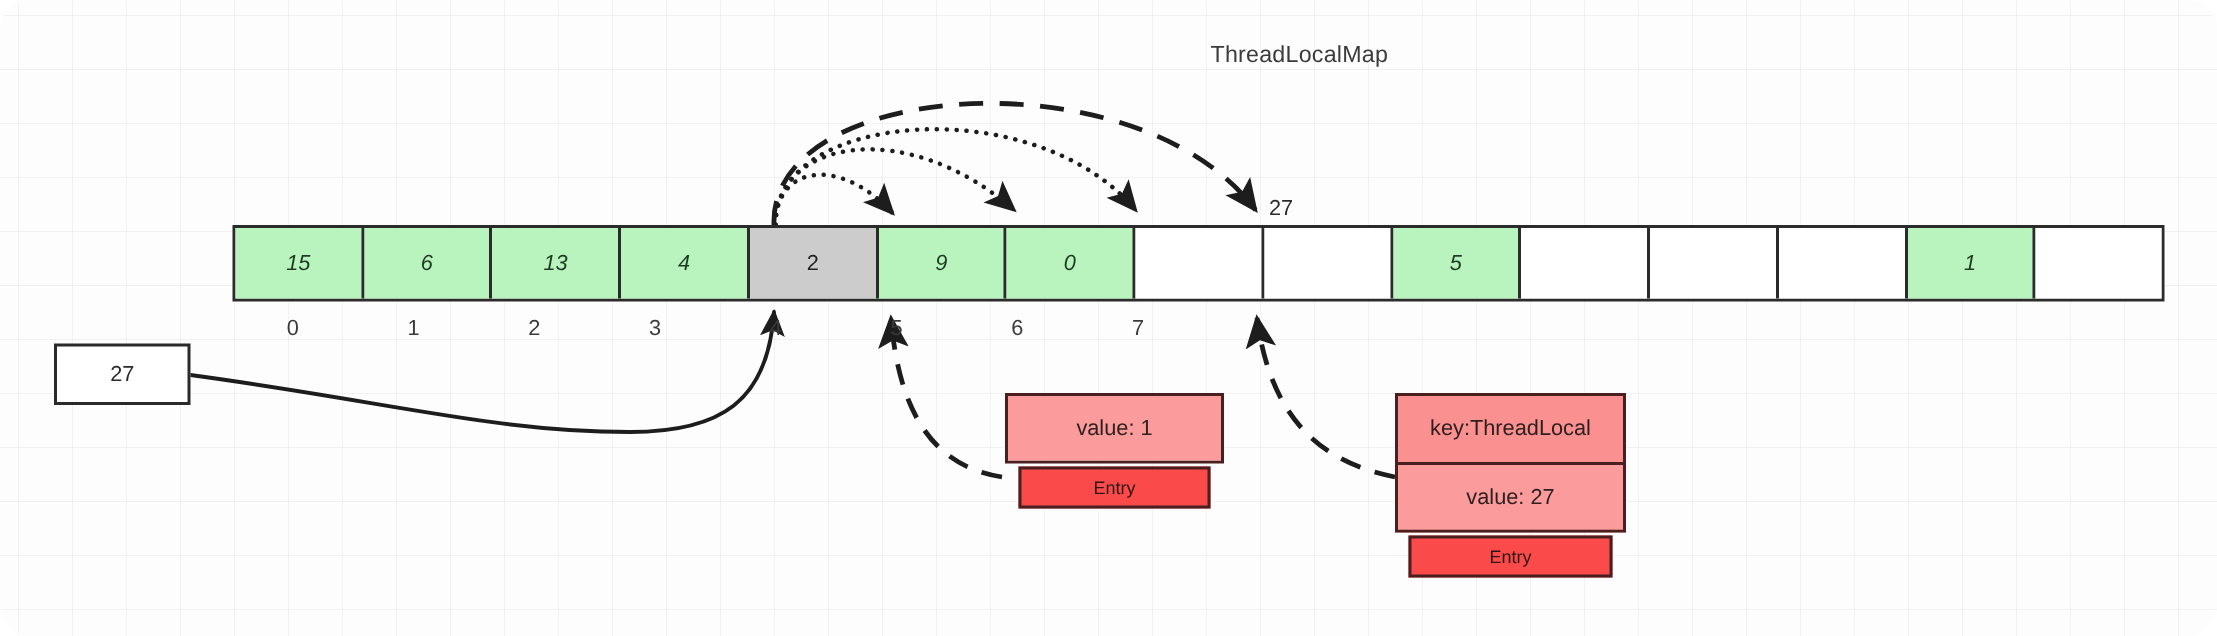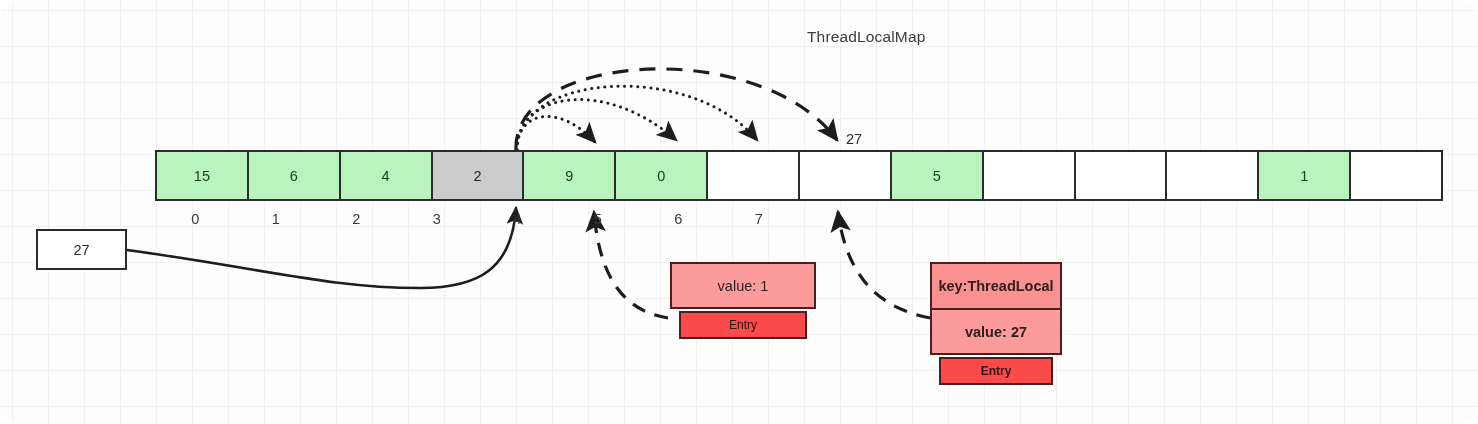--- a/index.html
+++ b/index.html
@@ -60,21 +60,21 @@
     display: flex;
     align-items: center;
     justify-content: center;
     font-size: 14.5px;
     box-sizing: border-box;
     border-right: 2.2px solid #2b2b2b;
     background: #ffffff;
     color: #1d3b22;
   }
   .array-cell:last-child { border-right: none; }
-  .array-cell.filled { background: #b9f3bd; }
+  .array-cell.filled { background: #b9f3bd; font-style: italic; }
   .array-cell.stale  { background: #cccccc; color: #222222; }
   .array-cell.empty  { background: #ffffff; }
   
   .index-label {
     position: absolute;
     top: 211px;
     width: 80.5px;
     text-align: center;
     font-size: 14.5px;
     color: #3a3a3a;
@@ -173,20 +173,23 @@
   <div class="arrow-label" style="left:846px; top:131px;">27</div>
 
   <div id="hash-array">
     <div class="array-cell filled">
         <span>15</span>
       </div>
     <div class="array-cell filled">
         <span>6</span>
       </div>
     <div class="array-cell filled">
+        <span>13</span>
+      </div>
+    <div class="array-cell filled">
         <span>4</span>
       </div>
     <div class="array-cell stale">
         <span>2</span>
       </div>
     <div class="array-cell filled">
         <span>9</span>
       </div>
     <div class="array-cell filled">
         <span>0</span>
@@ -230,21 +233,21 @@
     <span>27</span>
   </div>
 
   <div class="entry-group" style="left:670px; top:262px; width:146px;">
     <div class="entry-kv">
       <div class="entry-row value">value: 1</div>
     </div>
     <div class="entry-tab" style="margin-left:9px; margin-right:9px; margin-top:2px;">Entry</div>
   </div>
 
-  <div class="entry-group" style="left:930px; top:262px; width:132px;font-weight:bold;">
+  <div class="entry-group" style="left:930px; top:262px; width:154px;">
     <div class="entry-kv">
       <div class="entry-row key">key:ThreadLocal</div>
       <div class="entry-row value">value: 27</div>
     </div>
     <div class="entry-tab" style="margin-left:9px; margin-right:9px; margin-top:2px;">Entry</div>
   </div>
 
 </div>
 
 </body></html>

